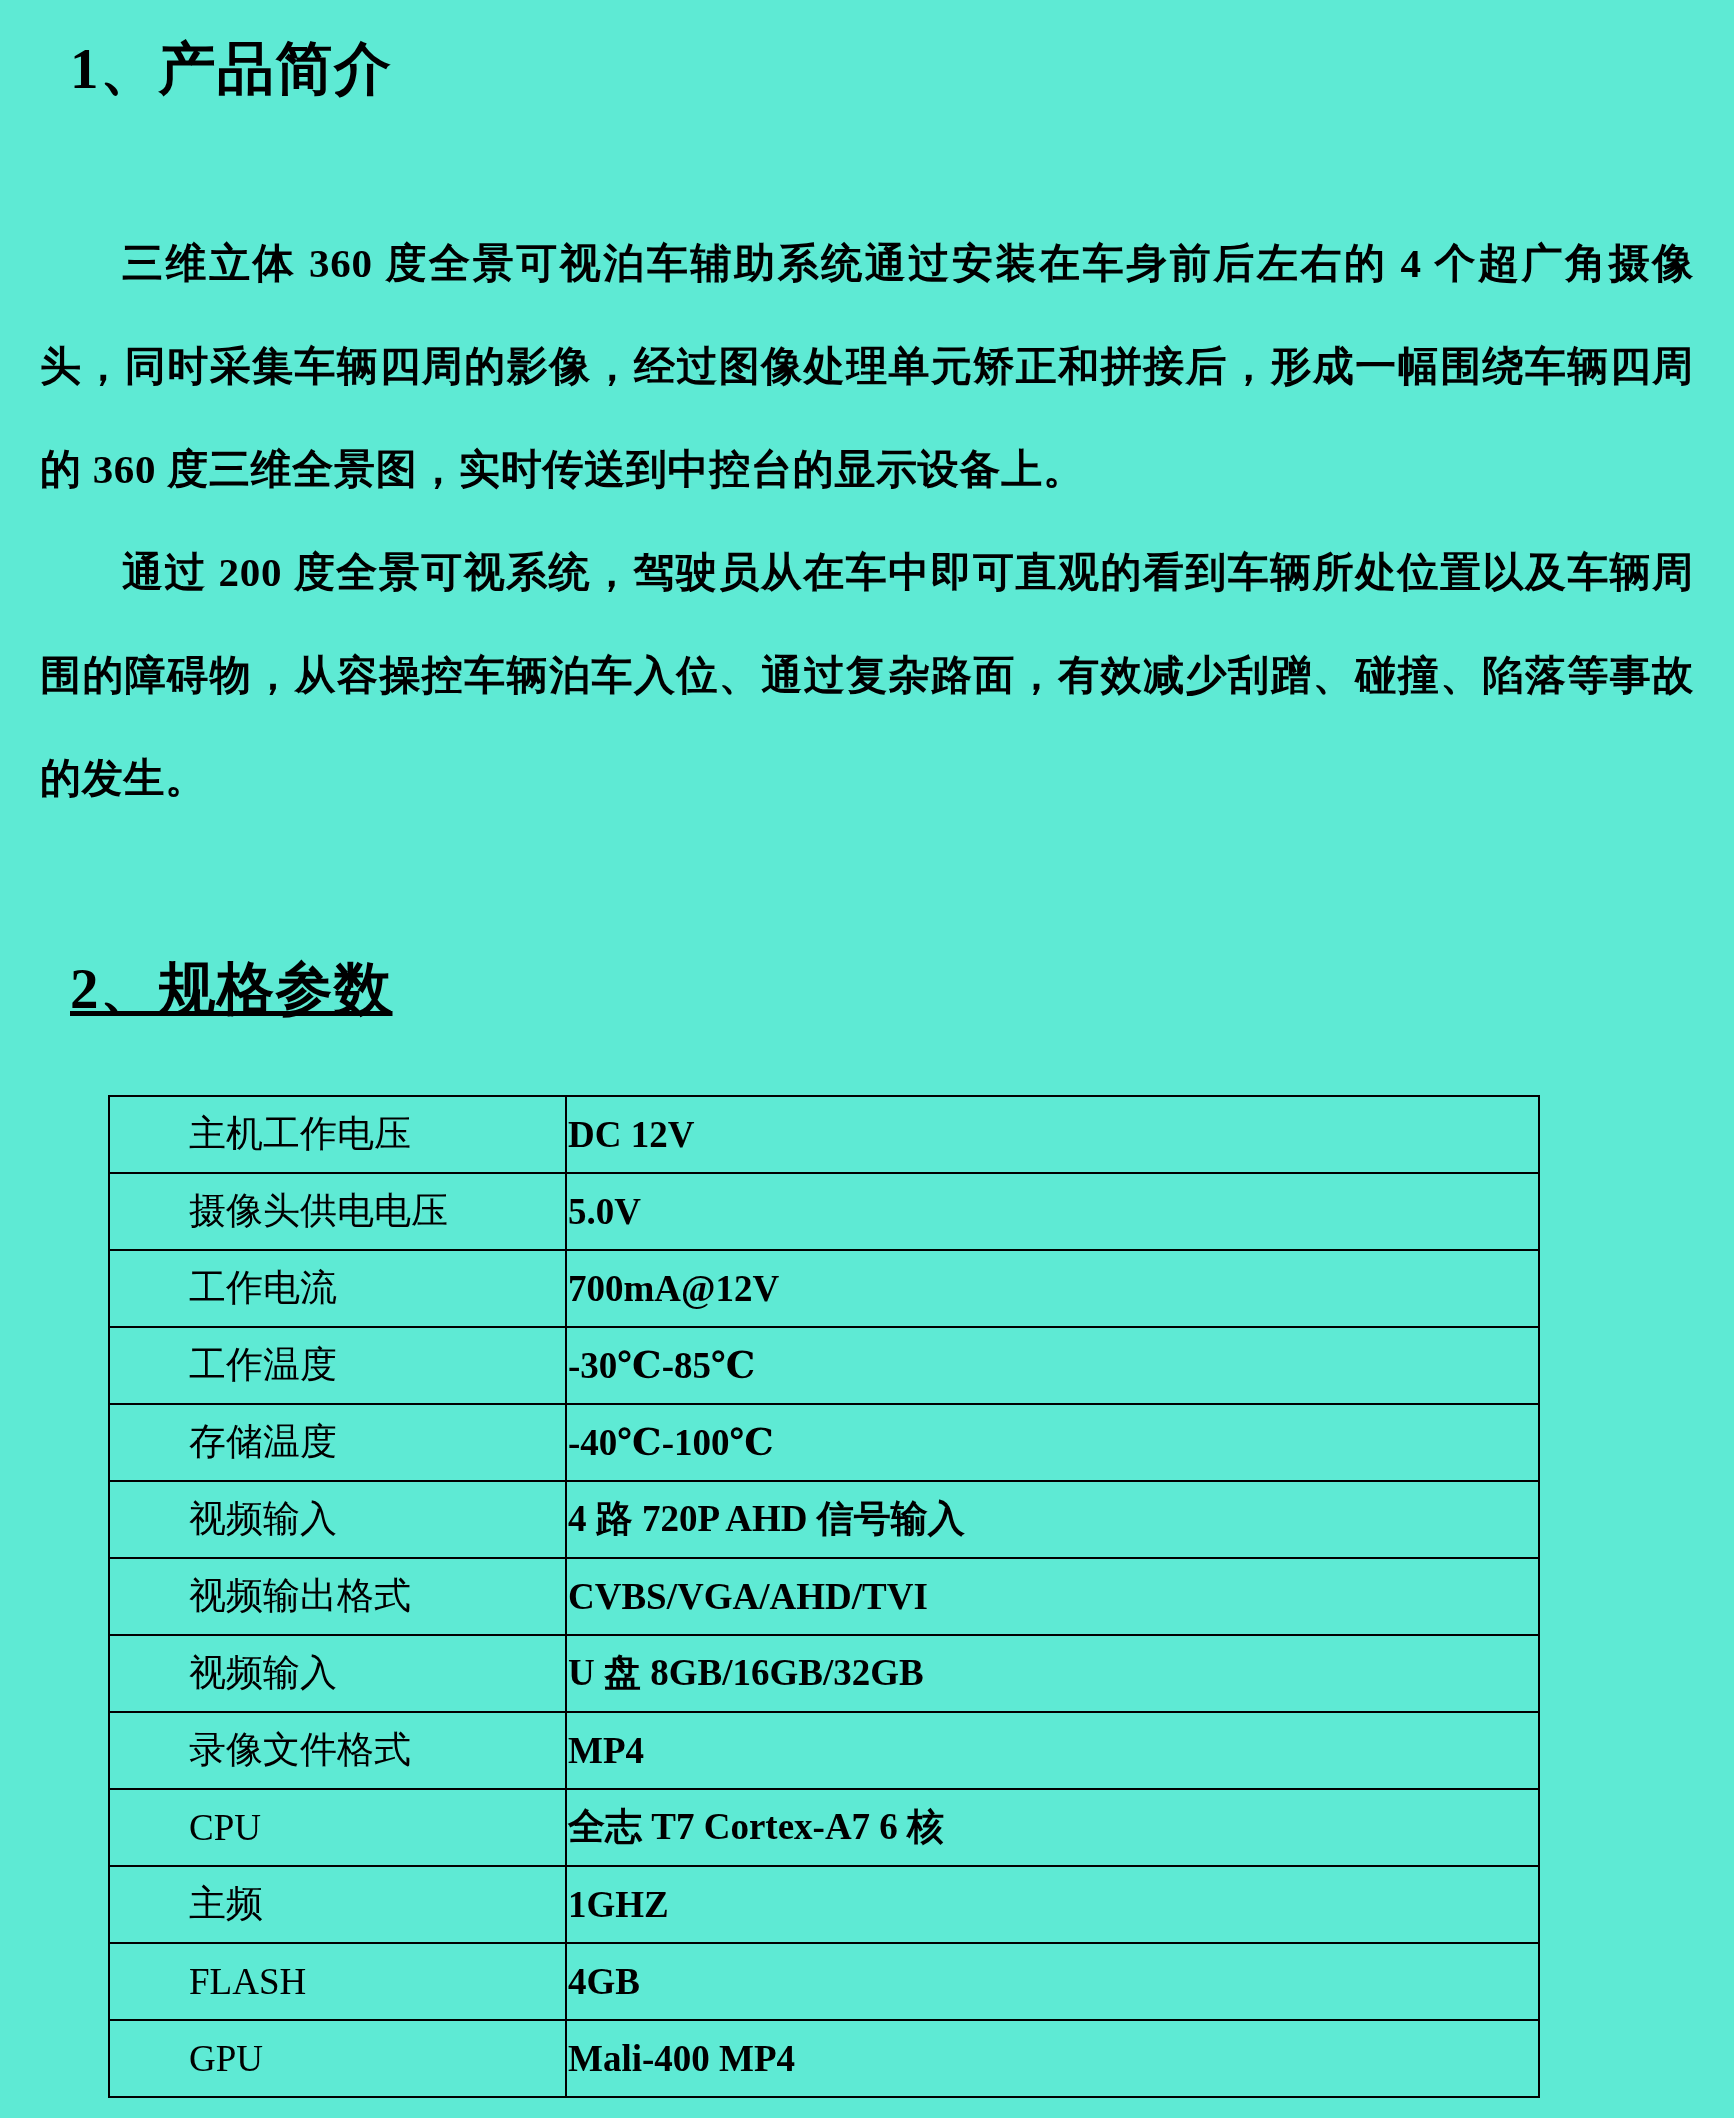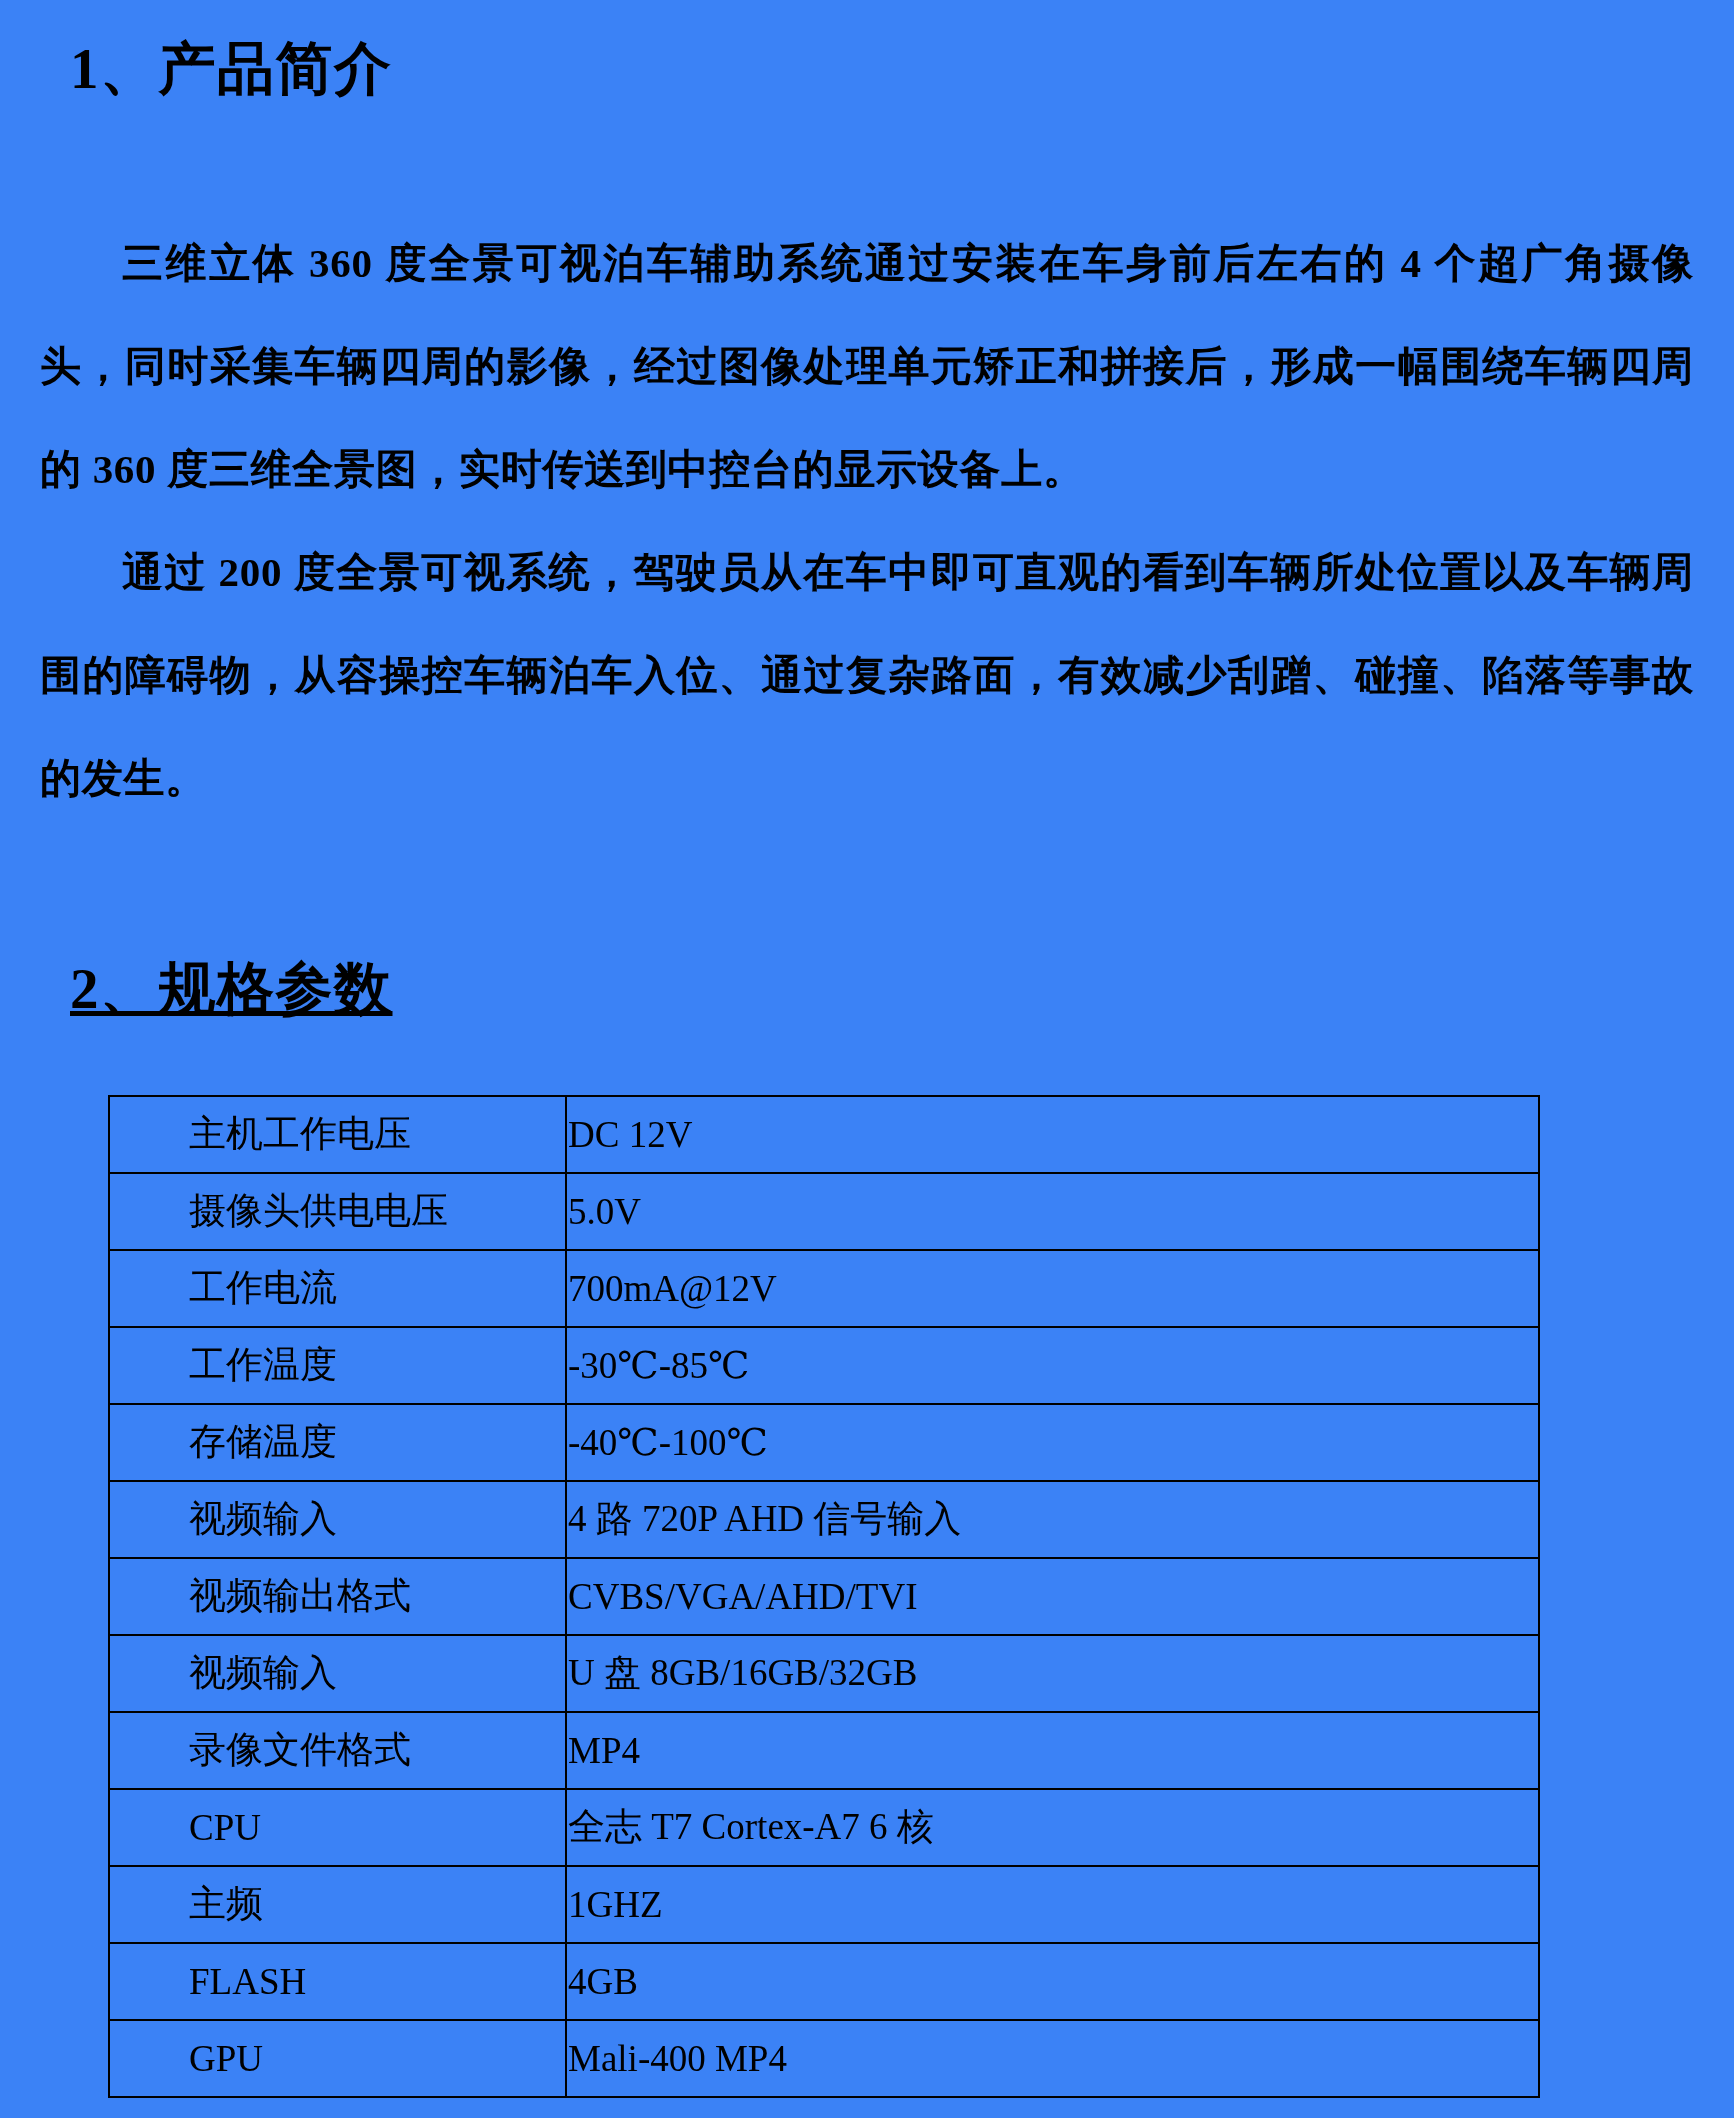--- a/index.html
+++ b/index.html
@@ -4,21 +4,21 @@
 <style>
   html, body {
     margin: 0;
     padding: 0;
     background: #ffffff;
   }
   .page {
     position: relative;
     width: 1734px;
     height: 2119px;
-    background: #3b82f6;
+    background: #5eead4;
     color: #000000;
     font-family: "Liberation Serif", "DejaVu Serif", serif;
     overflow: hidden;
   }
   .section-heading {
     font-size: 57px;
     font-weight: 700;
     line-height: 1.2;
     margin: 0;
     padding-left: 70px;
@@ -57,20 +57,21 @@
     font-size: 37px;
     vertical-align: middle;
     white-space: nowrap;
     overflow: hidden;
   }
   td.label-cell {
     width: 375px;
     padding-left: 79px;
   }
   td.value-cell {
+    font-weight: bold;
   }
 </style>
 </head>
 <body>
 
 <div class="page">
 
   <h1 class="section-heading heading-1">1、产品简介</h1>
 
   <div class="body-text body-block">三维立体 360 度全景可视泊车辅助系统通过安装在车身前后左右的 4 个超广角摄像头，同时采集车辆四周的影像，经过图像处理单元矫正和拼接后，形成一幅围绕车辆四周的 360 度三维全景图，实时传送到中控台的显示设备上。</div>

